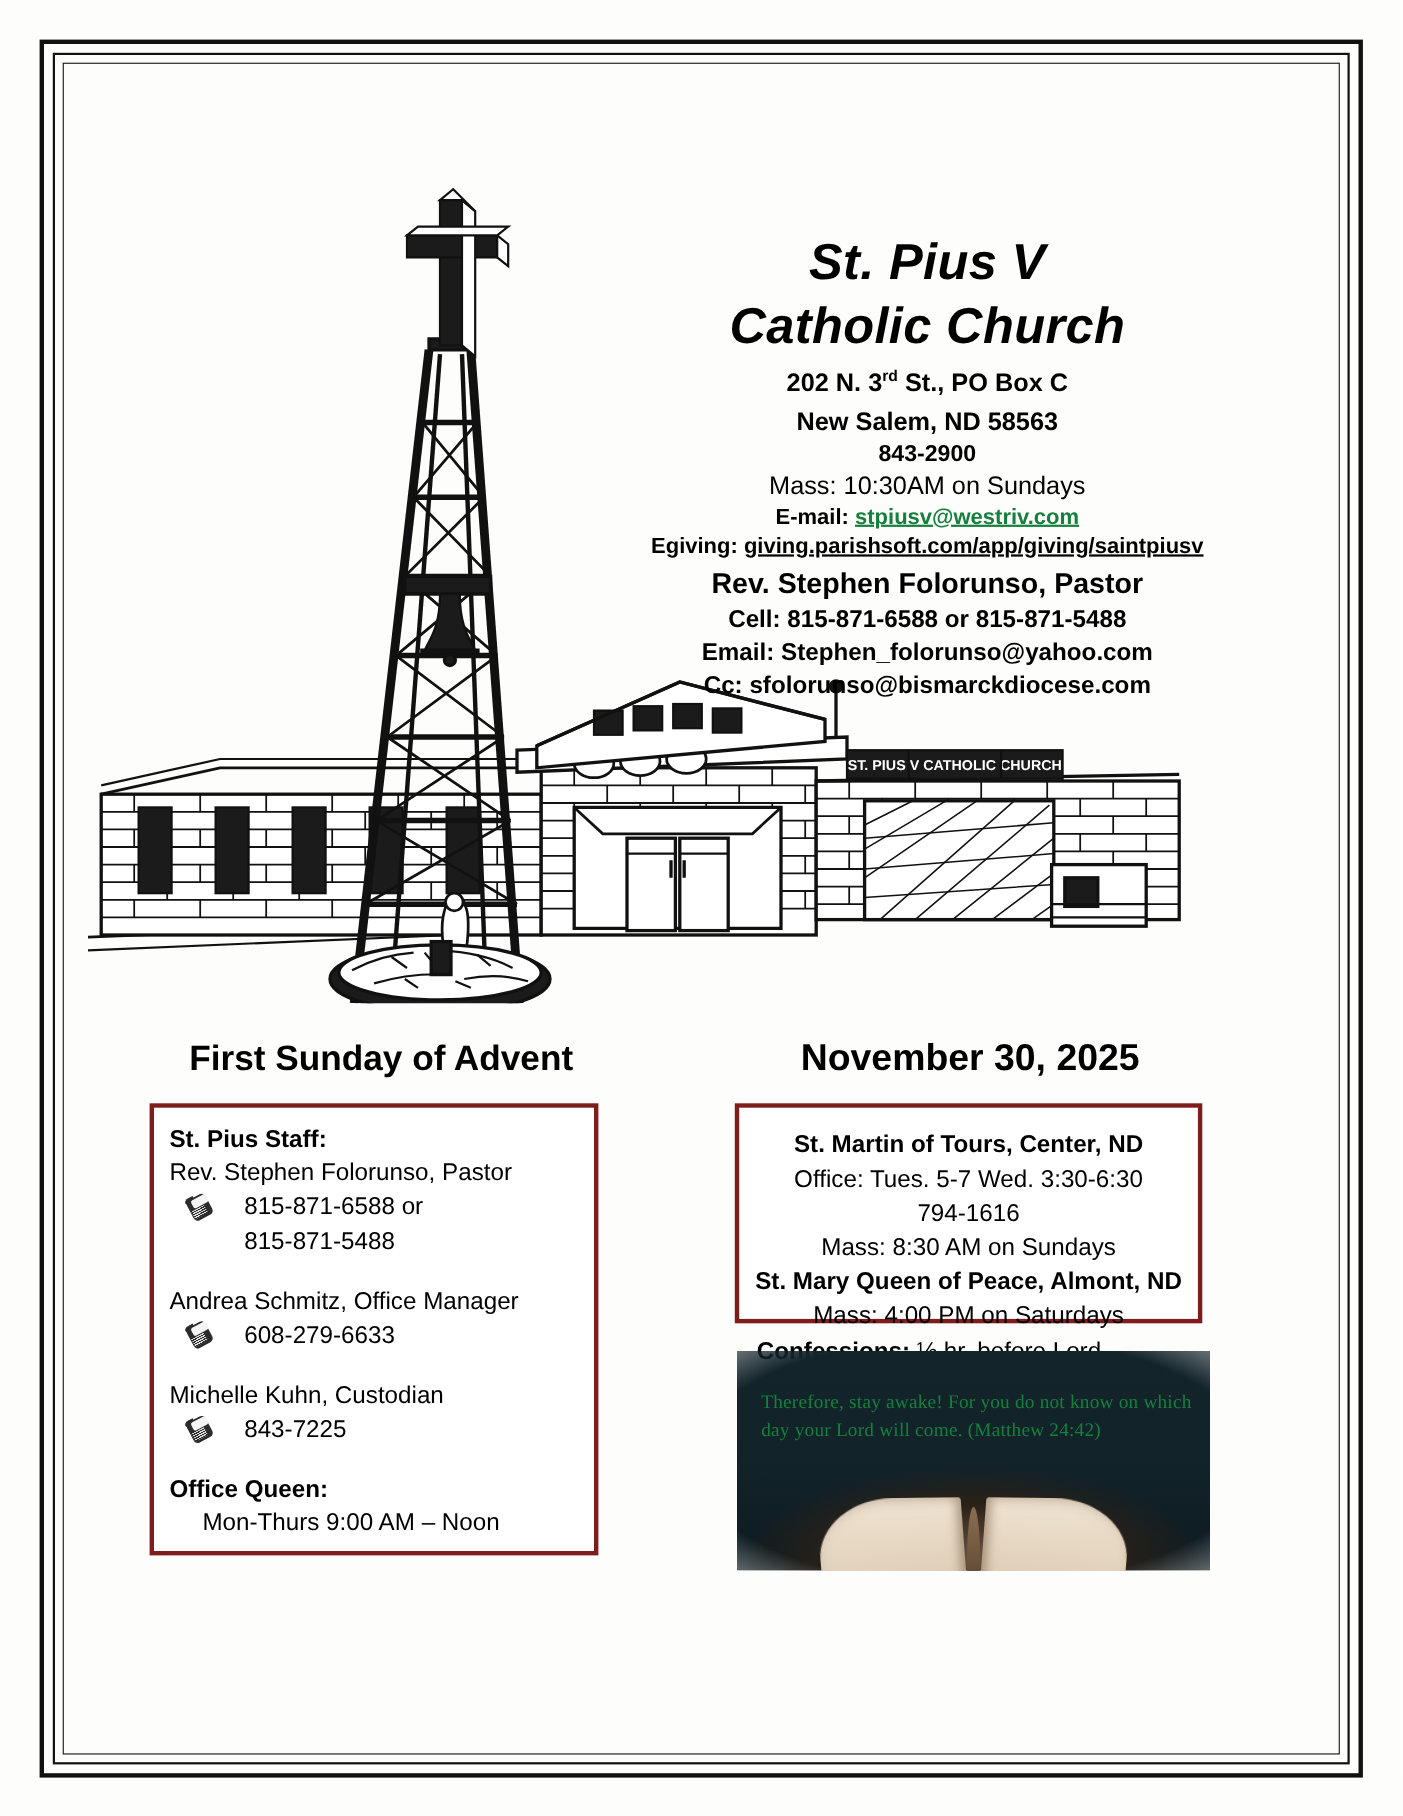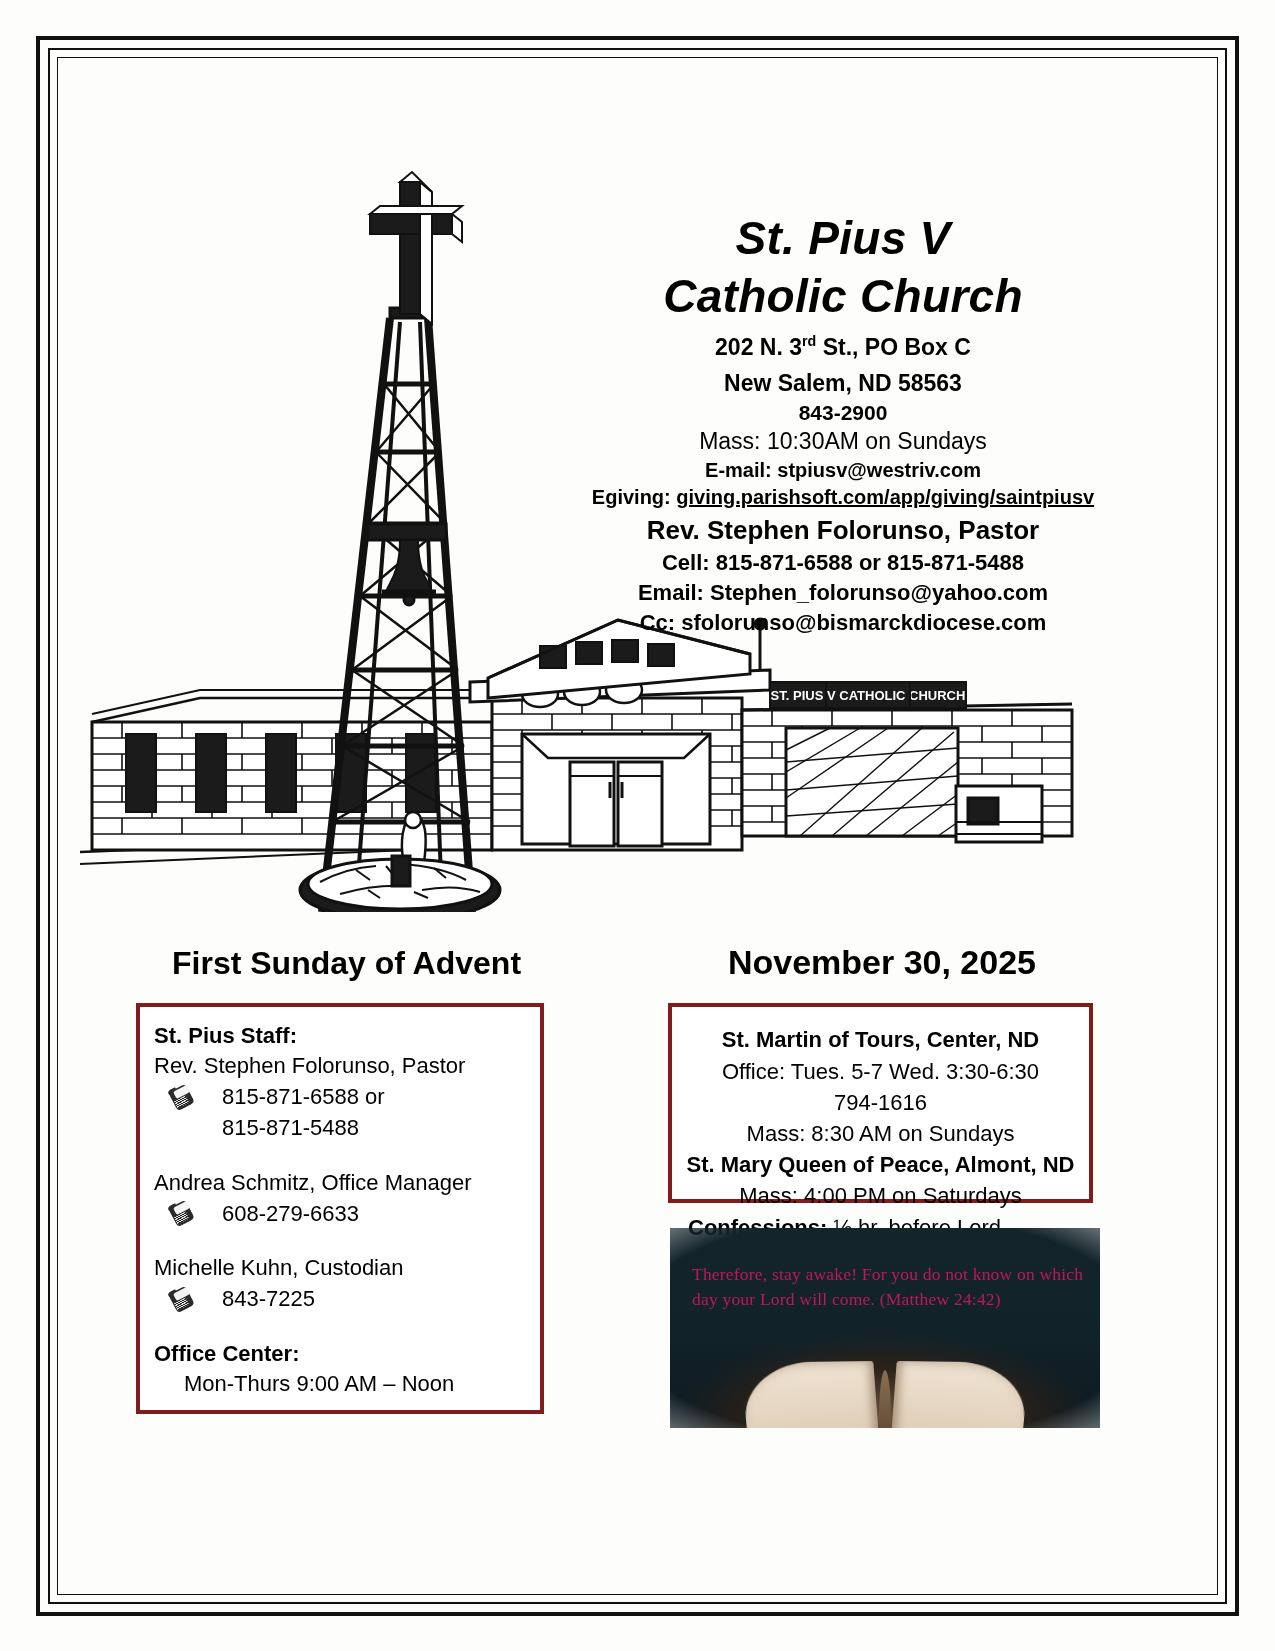--- a/index.html
+++ b/index.html
@@ -80,21 +80,22 @@
     font-size: 23px;
     font-weight: normal;
     line-height: 1.34;
   }
   .emailrow {
     font-size: 20px;
     font-weight: bold;
     line-height: 1.34;
   }
   .emailrow .link {
-    color: #000000;
+    color: #15803d;
+    text-decoration: underline;
   }
   .egiving {
     font-size: 20px;
     font-weight: bold;
     line-height: 1.34;
     white-space: nowrap;
   }
   .egiving .u { text-decoration: underline; text-align: right; }
   .pastor {
     font-size: 26px;
@@ -233,21 +234,21 @@
     background:
       radial-gradient(ellipse 70% 60% at 50% 95%, #6b5240 0%, #2a2119 42%, rgba(18,30,34,0) 70%),
       linear-gradient(180deg, #13242b 0%, #122229 55%, #0d1a20 100%);
     -webkit-mask-image: radial-gradient(ellipse 96% 92% at 50% 50%, #000 62%, rgba(0,0,0,0) 100%);
     mask-image: radial-gradient(ellipse 96% 92% at 50% 50%, #000 62%, rgba(0,0,0,0) 100%);
   }
   #scripture .verse {
     position: absolute;
     left: 22px; top: 34px;
     width: 392px;
-    color: #be185d;
+    color: #15803d;
     font-family: "Liberation Serif", serif;
     font-size: 17.5px;
     line-height: 1.45;
     letter-spacing: 0.2px;
   }
   
   #scripture .book {
     position: absolute;
     left: 78px; bottom: -38px;
     width: 274px; height: 120px;
@@ -506,21 +507,21 @@
           <i class="tail"></i>
           <i class="body"></i>
           <i class="screen"></i>
           <i class="keys"></i>
         </span>
       <span class="num">843-7225</span>
     </div>
 
     <div class="spacer"></div>
 
-    <div class="b-head">Office Center:</div>
+    <div class="b-head">Office Queen:</div>
     <div class="b-line indent">Mon-Thurs 9:00 AM – Noon</div>
   </div>
 
   <div class="box" id="parish-box">
     <div class="p-head">St. Martin of Tours, Center, ND</div>
     <div class="p-line">Office:  Tues. 5-7 Wed. 3:30-6:30</div>
     <div class="p-line">794-1616</div>
     <div class="p-line">Mass:  8:30 AM on Sundays</div>
     <div class="p-head">St. Mary Queen of Peace, Almont, ND</div>
     <div class="p-line">Mass:  4:00 PM on Saturdays</div>

